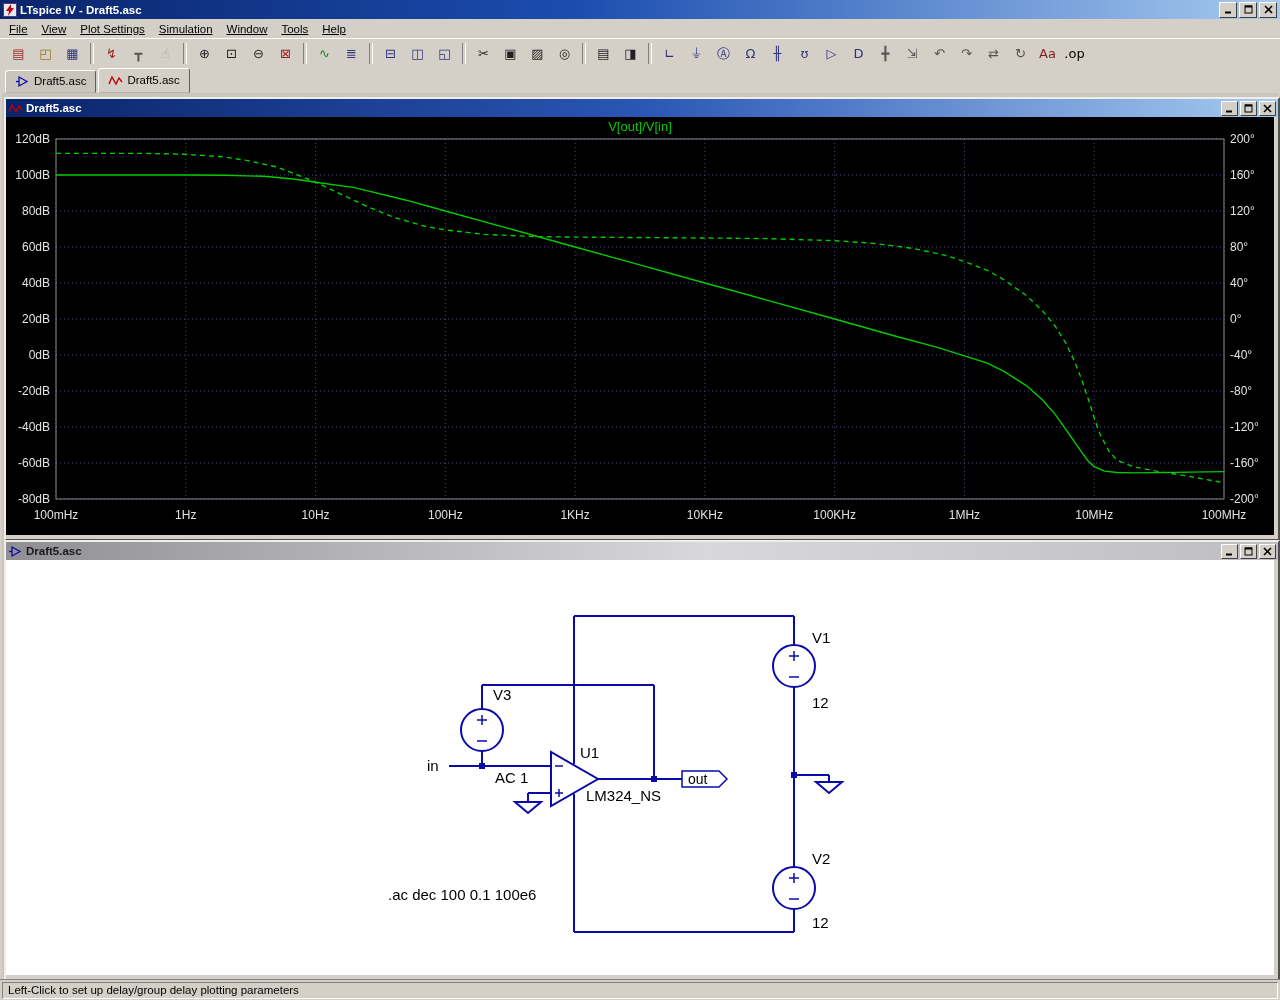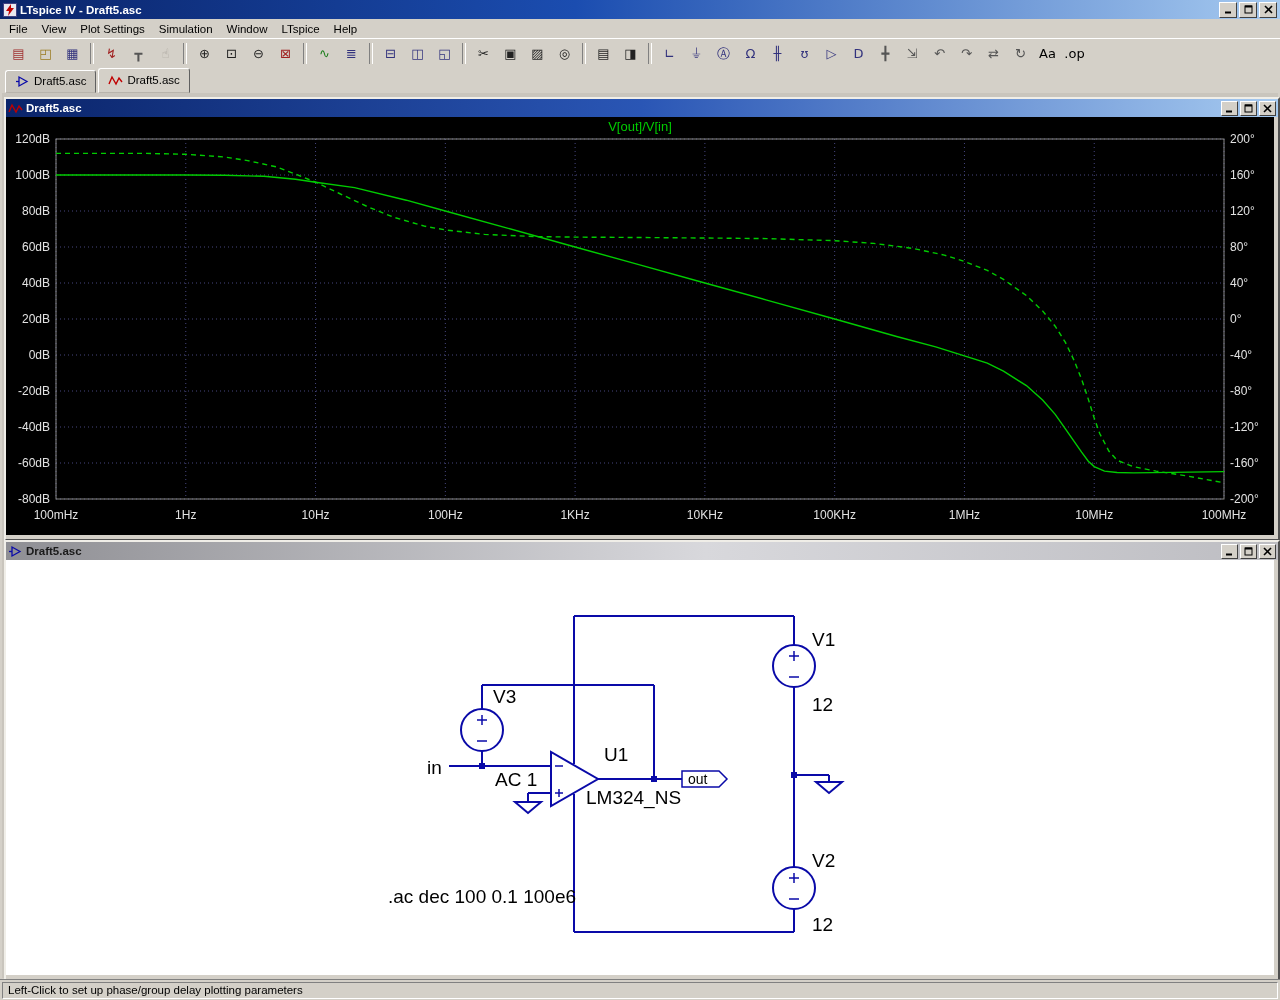--- a/index.html
+++ b/index.html
@@ -12,21 +12,21 @@
     display:flex;align-items:center;gap:3px;padding:0 3px;}
   .title-text{color:#fff;font-weight:bold;flex:1;white-space:nowrap;}
   .winbtns{display:flex;gap:2px;}
   .wbtn{width:16px;height:14px;background:#d4d0c8;border:1px solid;border-color:#ffffff #404040 #404040 #ffffff;
     display:flex;align-items:center;justify-content:center;}
   .childbar .wbtn{width:15px;height:13px;}
   .appicon,.childicon,.tabicon{display:flex;align-items:center;}
 
   
   .menubar{position:absolute;top:19px;left:0;right:0;height:19px;display:flex;align-items:center;padding-left:2px;background:#d4d0c8;}
-  .menu-item{padding:2px 7px;}
+  .menu-item{padding:2px 7px;text-decoration:underline;}
 
   
   .toolbar{position:absolute;top:38px;left:0;right:0;height:29px;display:flex;align-items:center;padding-left:5px;
     background:#d4d0c8;border-top:1px solid #ffffff;border-bottom:1px solid #c0bcb4;}
   .tbtn{width:23px;height:21px;display:flex;align-items:center;justify-content:center;
     font-family:"DejaVu Sans",sans-serif;font-size:13px;margin:0 1px;border:1px solid transparent;}
   .tbtn.disabled{color:#a8a49c;}
   .tsep{width:2px;height:21px;border-left:1px solid #808080;border-right:1px solid #ffffff;margin:0 4px;}
 
   
@@ -43,21 +43,21 @@
   .plot-child{left:4px;top:97px;width:1272px;height:440px;}
   .sch-child{left:4px;top:540px;width:1272px;height:437px;}
   .childbar{height:18px;display:flex;align-items:center;gap:3px;padding:0 2px;}
   .childbar.active{background:linear-gradient(90deg,#0a246a 0%,#2a56b5 50%,#a6caf0 100%);}
   .childbar.active .title-text{color:#fff;}
   .childbar.inactive{background:linear-gradient(90deg,#8f8f94 0%,#d8d8dc 55%,#bdbdc2 100%);}
   .childbar.inactive .title-text{color:#1a1a1a;}
 
   .plot-content{position:relative;width:1268px;height:418px;background:#000000;}
   .sch-content{position:relative;width:1268px;height:415px;background:#ffffff;overflow:hidden;}
-  .slabel{position:absolute;font-size:19px;color:#000;white-space:pre;}
+  .slabel{position:absolute;font-size:15px;color:#000;white-space:pre;}
 
   
   .grid{stroke:#46467e;stroke-width:1;stroke-dasharray:1 3;}
   .pborder{fill:none;stroke:#8a8a8a;stroke-width:1;}
   .axlab{fill:#e2e2e2;font-size:12px;font-family:"Liberation Sans",sans-serif;}
   .ptitle{fill:#00cc00;font-size:13px;font-family:"Liberation Sans",sans-serif;}
 
   
   .statusbar{position:absolute;left:0;right:0;top:979px;height:21px;background:#d4d0c8;border-top:1px solid #808080;padding:2px;}
   .status-panel{border:1px solid;border-color:#808080 #ffffff #ffffff #808080;height:13px;padding:1px 5px;}
@@ -95,21 +95,21 @@
         </span>
     </span>
   </div>
 
   <div class="menubar" id="menubar">
       <div class="menu-item">File</div>
       <div class="menu-item">View</div>
       <div class="menu-item">Plot Settings</div>
       <div class="menu-item">Simulation</div>
       <div class="menu-item">Window</div>
-      <div class="menu-item">LTspice</div>
+      <div class="menu-item">Tools</div>
       <div class="menu-item">Help</div>
     </div>
   <div class="toolbar" id="toolbar">
       <div class="tbtn" style="color: rgb(160, 48, 48);">▤</div>
       <div class="tbtn" style="color: rgb(154, 123, 32);">◰</div>
       <div class="tbtn" style="color: rgb(50, 50, 125);">▦</div>
       <div class="tsep"></div>
       <div class="tbtn" style="color: rgb(160, 32, 32);">↯</div>
       <div class="tbtn" style="color: rgb(85, 85, 85);">┳</div>
       <div class="tbtn disabled">☝</div>
@@ -141,21 +141,21 @@
       <div class="tbtn" style="color: rgb(50, 50, 125);">╫</div>
       <div class="tbtn" style="color: rgb(50, 50, 125);">ʊ</div>
       <div class="tbtn" style="color: rgb(50, 50, 125);">▷</div>
       <div class="tbtn" style="color: rgb(50, 50, 125);">D</div>
       <div class="tbtn" style="color: rgb(85, 85, 85);">╋</div>
       <div class="tbtn" style="color: rgb(85, 85, 85);">⇲</div>
       <div class="tbtn" style="color: rgb(85, 85, 85);">↶</div>
       <div class="tbtn" style="color: rgb(85, 85, 85);">↷</div>
       <div class="tbtn" style="color: rgb(85, 85, 85);">⇄</div>
       <div class="tbtn" style="color: rgb(85, 85, 85);">↻</div>
-      <div class="tbtn" style="color: #000000;">Aa</div>
+      <div class="tbtn" style="color: #7f1d1d;">Aa</div>
       <div class="tbtn" style="color: #000000;">.op</div>
     </div>
   <div class="tabbar" id="tabbar">
       <div class="tab">
         <span class="tabicon">
           <svg width="15" height="13" viewBox="0 0 15 13">
             <path d="M4 2 L4 11 L12 6.5 Z" fill="none" stroke="#0a0aa8" stroke-width="1.3"></path>
             <line x1="1" y1="6.5" x2="4" y2="6.5" stroke="#0a0aa8" stroke-width="1.3"></line>
           </svg>
         </span>
@@ -347,28 +347,28 @@
         </g>
         <g fill="#0a0aa8">
           <rect x="473" y="203" width="6" height="6"></rect>
           <rect x="645" y="216" width="6" height="6"></rect>
           <rect x="785" y="212" width="6" height="6"></rect>
         </g>
       </svg>
       <div class="slabel" style="left:487px;top:126px;">V3</div>
       <div class="slabel" style="left:489px;top:209px;">AC 1</div>
       <div class="slabel" style="left:421px;top:197px;text-align:right;">in</div>
-      <div class="slabel" style="left:574px;top:184px;margin-left:24px;">U1</div>
+      <div class="slabel" style="left:574px;top:184px;">U1</div>
       <div class="slabel" style="left:580px;top:227px;">LM324_NS</div>
       <div class="slabel" style="left:682px;top:211px;font-size:14px;">out</div>
       <div class="slabel" style="left:806px;top:69px;">V1</div>
       <div class="slabel" style="left:806px;top:134px;">12</div>
       <div class="slabel" style="left:806px;top:290px;">V2</div>
       <div class="slabel" style="left:806px;top:354px;">12</div>
       <div class="slabel" style="left:382px;top:326px;">.ac dec 100 0.1 100e6</div>
     </div>
   </div>
 
   <div class="statusbar">
-    <div class="status-panel">Left-Click to set up phase/group delay plotting parameters</div>
+    <div class="status-panel">Left-Click to set up delay/group delay plotting parameters</div>
   </div>
 
 </div>
 
 </body></html>

